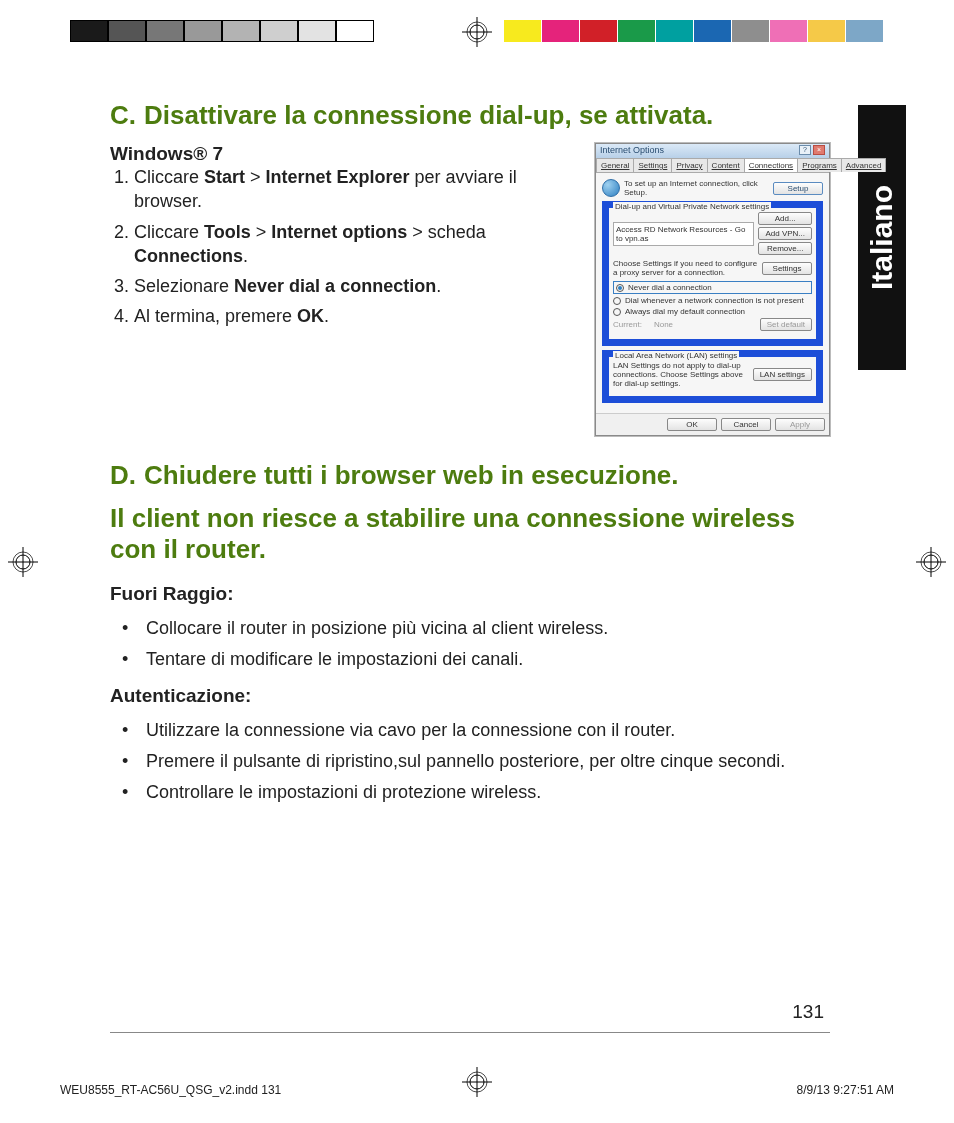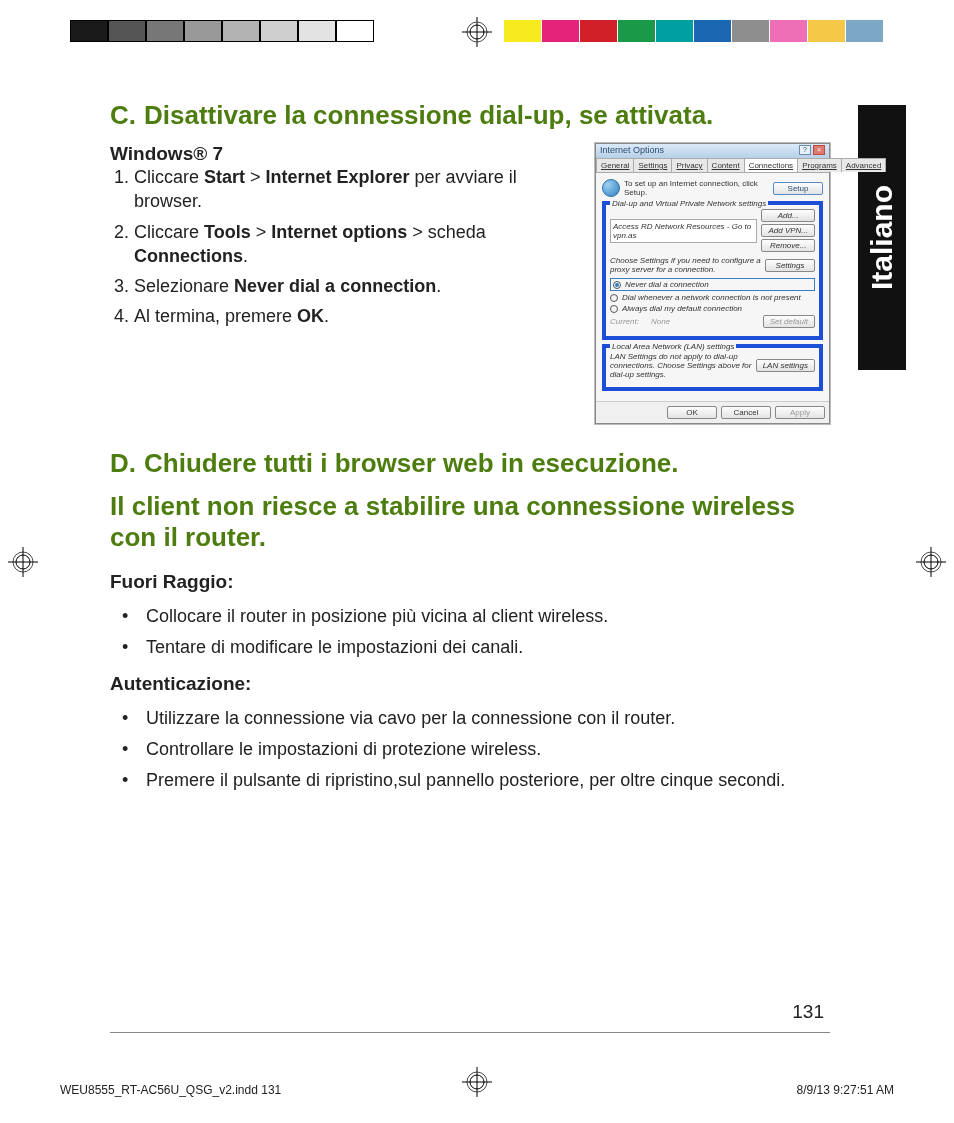--- a/index.html
+++ b/index.html
@@ -131,25 +131,24 @@
     border: 1px solid #888;
     background: linear-gradient(#fdfdfd,#e3e3e3);
     font-size: 8px;
     padding: 1px 6px;
     border-radius: 2px;
     min-width: 50px;
     text-align: center;
   }
   .shot .btn.blue { border-color:#5a8bc0; color:#2a4d70; }
   .shot .fieldset {
-    border: 4px solid #1d4ed8;
+    border: 7px solid #1d4ed8;
     padding: 4px;
     margin-bottom: 4px;
     position: relative;
-    font-style: italic;
   }
   .shot .fieldset .legend {
     position: absolute; top: -6px; left: 4px;
     background: #f6f6f6; padding: 0 2px; font-size: 8px;
   }
   .shot .listbox {
     border: 1px solid #aaa;
     background: #fff;
     height: 24px;
     font-size: 8px;
@@ -380,22 +379,22 @@
 
   <div class="subhead2">Fuori Raggio:</div>
   <ul class="bullets">
     <li>Collocare il router in posizione più vicina al client wireless.</li>
     <li>Tentare di modificare le impostazioni dei canali.</li>
   </ul>
 
   <div class="subhead2" style="margin-top:12px">Autenticazione:</div>
   <ul class="bullets">
     <li>Utilizzare la connessione via cavo per la connessione con il router.</li>
+    <li>Premere il pulsante di ripristino,sul pannello posteriore, per oltre cinque secondi.</li>
     <li>Controllare le impostazioni di protezione wireless.</li>
-    <li>Premere il pulsante di ripristino,sul pannello posteriore, per oltre cinque secondi.</li>
   </ul>
 
 </div>
 
 <div class="hr-bottom"></div>
 <div class="pg-num">131</div>
 
 <div class="footer">
   <span>WEU8555_RT-AC56U_QSG_v2.indd   131</span>
   <span>8/9/13   9:27:51 AM</span>

